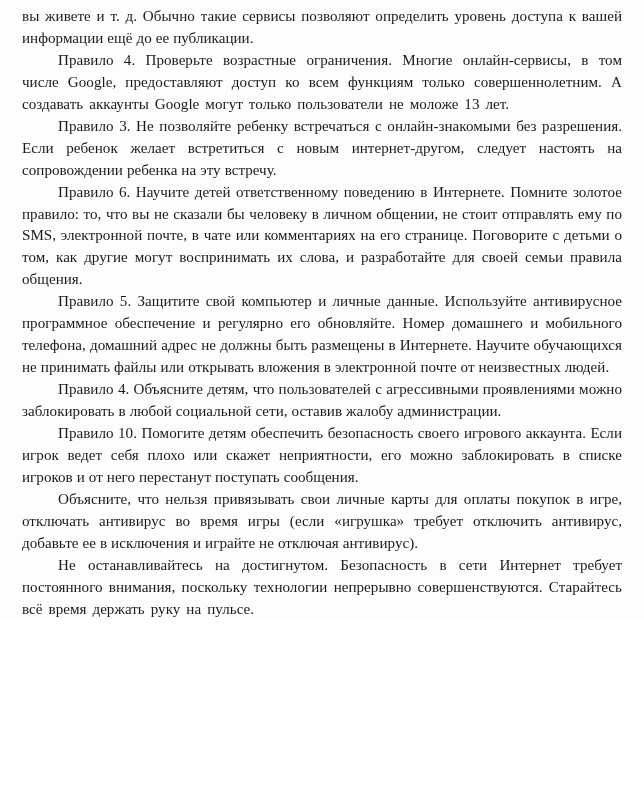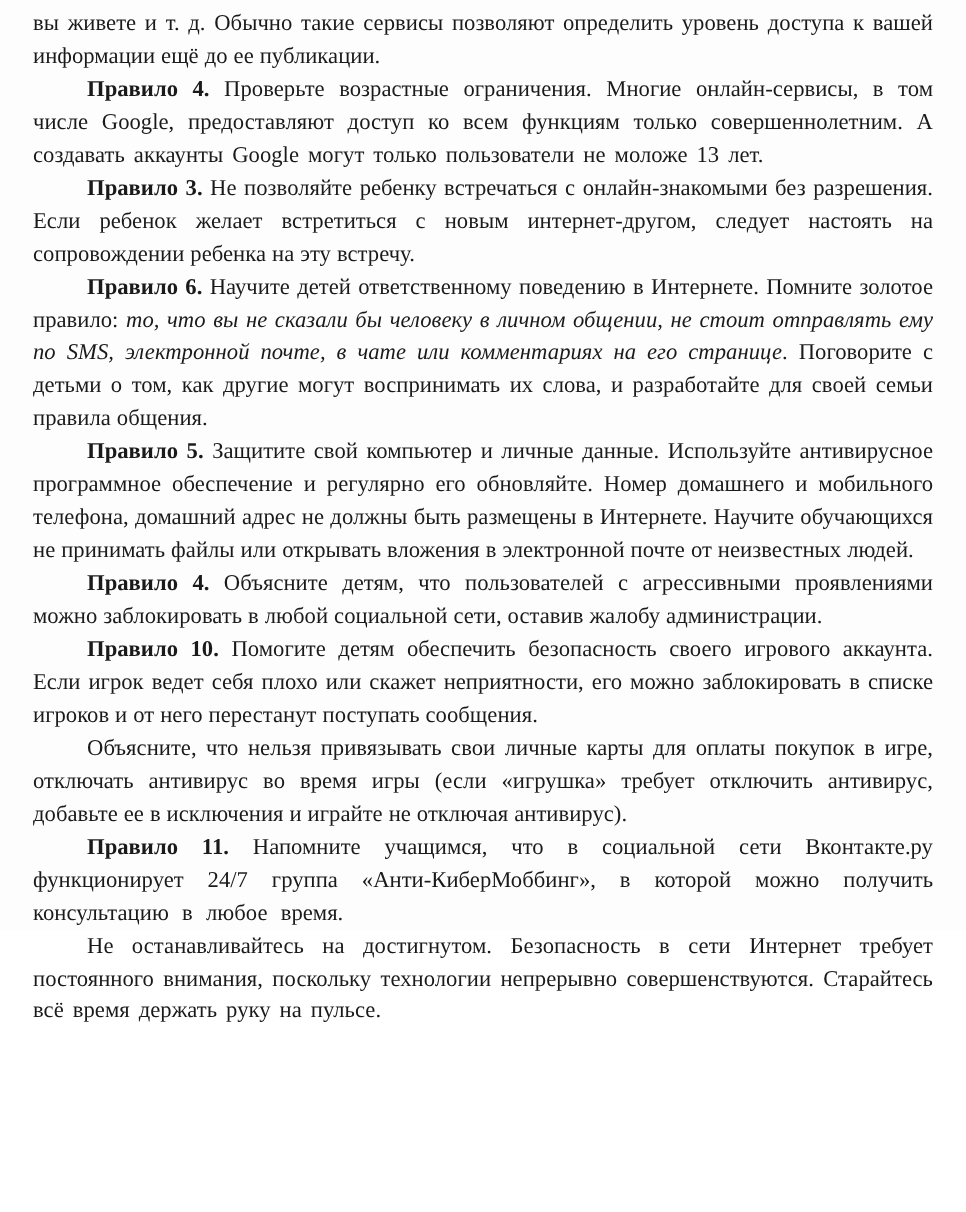--- a/index.html
+++ b/index.html
@@ -27,25 +27,24 @@
     line-height: 1.445;
     text-align: justify;
     text-justify: inter-word;
     letter-spacing: 0.02px;
     word-spacing: 0.2px;
   }
   .indent {
     text-indent: 36px;
   }
   .rule-label {
-    font-weight: bold;
+    font-weight: normal;
     margin-top: 17px;
   }
   .ital {
-    font-style: italic;
   }
   .spaced {
     word-spacing: 2.2px;
   }
   .wide {
     word-spacing: 5px;
   }
 </style>
 </head>
 <body>
@@ -78,21 +77,18 @@
   </p>
 
   <p class="para indent">
     <span class="rule-label">Правило 10.</span><span> Помогите детям обеспечить безопасность своего игрового аккаунта. Если игрок ведет себя плохо или скажет неприятности, его можно заблокировать в списке игроков и от него перестанут поступать сообщения.</span>
   </p>
 
   <p class="para indent">
     <span>Объясните, что нельзя привязывать свои личные карты для оплаты покупок в игре, отключать антивирус во время игры (если «игрушка» требует отключить антивирус, добавьте ее в исключения и играйте не отключая антивирус).</span>
   </p>
 
-  <p class="para indent wide">
-    <span class="rule-label">Правило 11.</span><span> Напомните учащимся, что в социальной сети Вконтакте.ру функционирует 24/7 группа «Анти-КиберМоббинг», в которой можно получить консультацию в любое время.</span>
-  </p>
 
   <p class="para indent spaced">
     <span>Не останавливайтесь на достигнутом. Безопасность в сети Интернет требует постоянного внимания, поскольку технологии непрерывно совершенствуются. Старайтесь всё время держать руку на пульсе.</span>
   </p>
 
 </div>
 
 </body></html>

